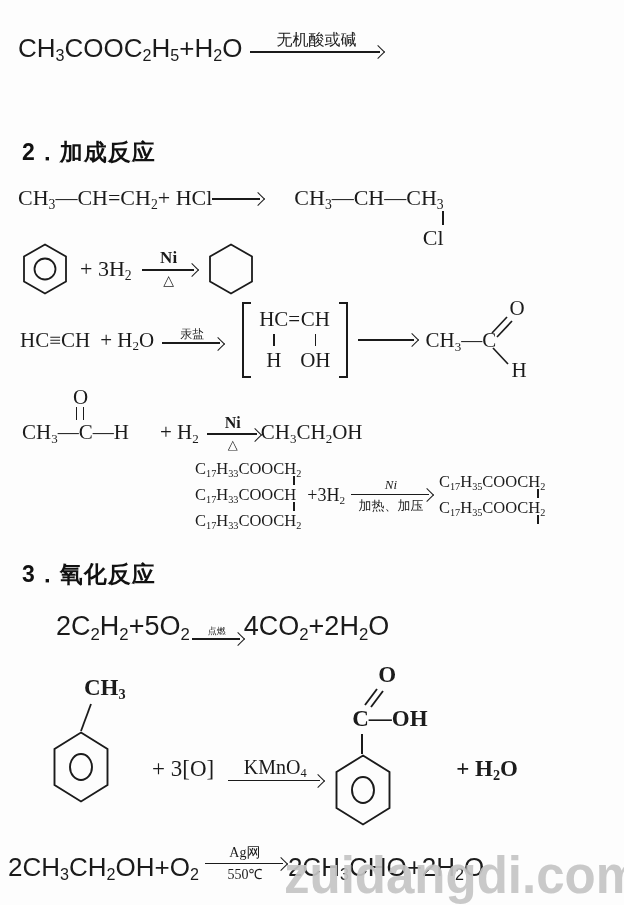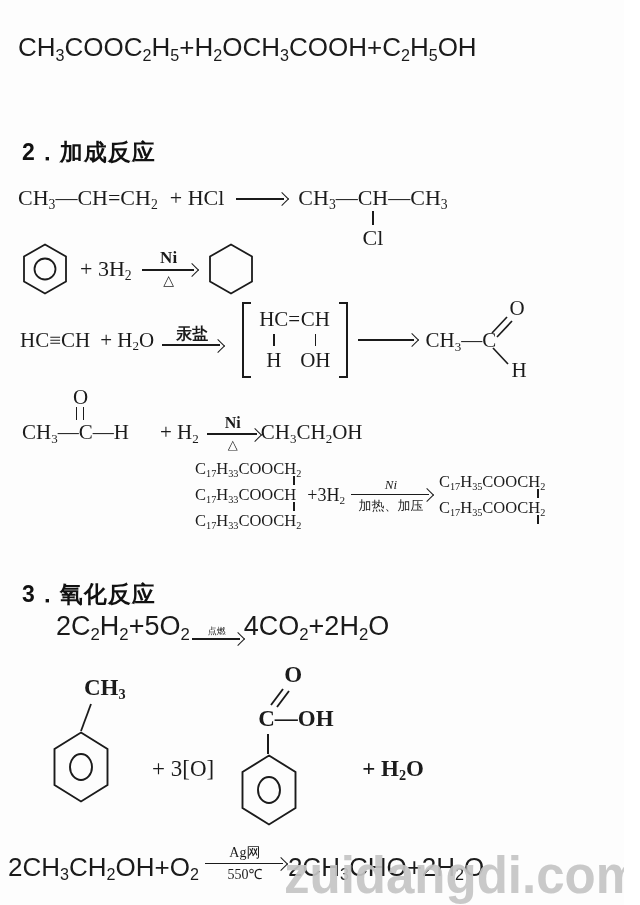--- a/index.html
+++ b/index.html
@@ -40,32 +40,35 @@
   .watermark { position:absolute; left:284px; top:846px; font-family:"Liberation Sans", sans-serif;
                font-weight:bold; font-size:51px; letter-spacing:0px; color:rgba(196,196,196,0.92); z-index:5; }
 </style>
 </head>
 <body>
 
 <div id="page">
 
   <div class="row sans" style="left:18px; top:32px; font-size:26px;">
     <span>CH<sub>3</sub>COOC<sub>2</sub>H<sub>5</sub>+H<sub>2</sub>O</span>
-    <span>CH<sub>3</sub>COOH+C<sub>2</sub>H<sub>5</sub>OH</span>
+    <div class="arrow" style="width:132px; margin:0 6px 12px 8px;">
+      <span class="alab" style="font-size:16px;">无机酸或碱</span>
+      <span class="shaft"></span>
+    </div>
   </div>
 
   <div class="heading" style="left:22px; top:137px;">2．加成反应</div>
 
   <div class="row" style="left:18px; top:185px; font-size:22px; align-items:flex-start;">
     <span>CH<sub>3</sub>—CH=CH<sub>2</sub></span>
-    <span style="margin:0 12px;">+ HCl</span>
+    <span style="margin:0 0;">+ HCl</span>
     <div class="arrow" style="width:50px; margin-top:13px;">
       <span class="shaft"></span>
     </div>
-    <div class="stack" style="margin-left:12px;">
+    <div class="stack" style="margin-left:32px;align-items:flex-end;">
       <span>CH<sub>3</sub>—CH—CH<sub>3</sub></span>
       <span class="vbond" style="height:14px;"></span>
       <span>Cl</span>
     </div>
   </div>
 
   <div class="row" style="left:22px; top:243px; font-size:22px;">
     <svg width="46" height="52" viewBox="0 0 46 52">
       <polygon points="23,1.5 44,13.5 44,38.5 23,50.5 2,38.5 2,13.5" fill="none" stroke="#1b1b1b" stroke-width="1.8"></polygon>
       <circle cx="23" cy="26" r="10.5" fill="none" stroke="#1b1b1b" stroke-width="1.8"></circle>
@@ -78,21 +81,21 @@
     </div>
     <svg width="46" height="52" viewBox="0 0 46 52" style="margin-left:12px;">
       <polygon points="23,1.5 44,13.5 44,38.5 23,50.5 2,38.5 2,13.5" fill="none" stroke="#1b1b1b" stroke-width="1.8"></polygon>
     </svg>
   </div>
 
   <div class="row" style="left:20px; top:298px; font-size:21px; height:84px;">
     <span>HC≡CH</span>
     <span style="margin:0 8px 0 10px;">+ H<sub>2</sub>O</span>
     <div class="arrow" style="width:60px; margin-bottom:8px;">
-      <span class="alab" style="font-size:16px; font-weight:bold;">汞盐</span>
+      <span class="alab" style="font-size:12px; font-weight:normal;">汞盐</span>
       <span class="shaft"></span>
     </div>
     <div class="bracket-group" style="height:76px; margin-left:20px;">
       <span class="brk brk-l"></span>
       <div class="vinyl">
         <span>HC</span>
         <span>=</span>
         <span>CH</span>
         <span class="vbond" style="height:12px;"></span>
         <span></span>
@@ -148,21 +151,21 @@
       <span class="blab" style="font-size:13px;">加热、加压</span>
     </div>
     <div style="position:relative; line-height:26px; margin-left:8px;">
       <div>C<sub>17</sub>H<sub>35</sub>COOCH<sub>2</sub></div>
       <div>C<sub>17</sub>H<sub>35</sub>COOCH<sub>2</sub></div>
       <span class="vbond abs" style="left:98px; top:20px; height:9px;"></span>
       <span class="vbond abs" style="left:98px; top:46px; height:9px;"></span>
     </div>
   </div>
 
-  <div class="heading" style="left:22px; top:579px;">3．氧化反应</div>
+  <div class="heading" style="left:22px; top:559px;">3．氧化反应</div>
 
   <div class="row sans" style="left:56px; top:611px; font-size:27px;">
     <span>2C<sub>2</sub>H<sub>2</sub>+5O<sub>2</sub></span>
     <div class="arrow" style="width:50px; margin:14px 2px 0 2px;">
       <span class="alab" style="font-size:9px; margin-bottom:1px;">点燃</span>
       <span class="shaft"></span>
     </div>
     <span>4CO<sub>2</sub>+2H<sub>2</sub>O</span>
   </div>
 
@@ -171,20 +174,24 @@
       <span class="abs" style="left:34px; top:0; font-weight:bold;">CH<sub>3</sub></span>
       <svg class="abs" style="left:28px; top:27px;" width="16" height="30" viewBox="0 0 16 30">
         <line x1="3" y1="29" x2="13" y2="2" stroke="#1b1b1b" stroke-width="1.8"></line>
       </svg>
       <svg class="abs" style="left:2px; top:56px;" width="58" height="72" viewBox="0 0 58 72">
         <polygon points="29,1.5 55.5,18 55.5,54 29,70.5 2.5,54 2.5,18" fill="none" stroke="#1b1b1b" stroke-width="1.9"></polygon>
         <ellipse cx="29" cy="36" rx="11" ry="13" fill="none" stroke="#1b1b1b" stroke-width="1.9"></ellipse>
       </svg>
     </div>
     <span style="margin:32px 14px 0 6px;">+ 3[O]</span>
+    <div class="arrow" style="width:94px; margin-top:32px;">
+      <span class="alab" style="font-size:20px;">KMnO<sub>4</sub></span>
+      <span class="shaft"></span>
+    </div>
     <div style="position:relative; width:116px; height:178px; margin-left:12px; flex:none;">
       <span class="abs" style="left:44px; top:-2px; font-weight:bold;">O</span>
       <svg class="abs" style="left:28px; top:22px;" width="24" height="22" viewBox="0 0 24 22">
         <line x1="3" y1="19" x2="15" y2="3" stroke="#1b1b1b" stroke-width="1.8"></line>
         <line x1="9" y1="21" x2="21" y2="5" stroke="#1b1b1b" stroke-width="1.8"></line>
       </svg>
       <span class="abs" style="left:18px; top:42px; font-weight:bold;">C—OH</span>
       <span class="vbond abs" style="left:27px; top:70px; height:20px;"></span>
       <svg class="abs" style="left:0; top:90px;" width="58" height="72" viewBox="0 0 58 72">
         <polygon points="29,1.5 55.5,18 55.5,54 29,70.5 2.5,54 2.5,18" fill="none" stroke="#1b1b1b" stroke-width="1.9"></polygon>

